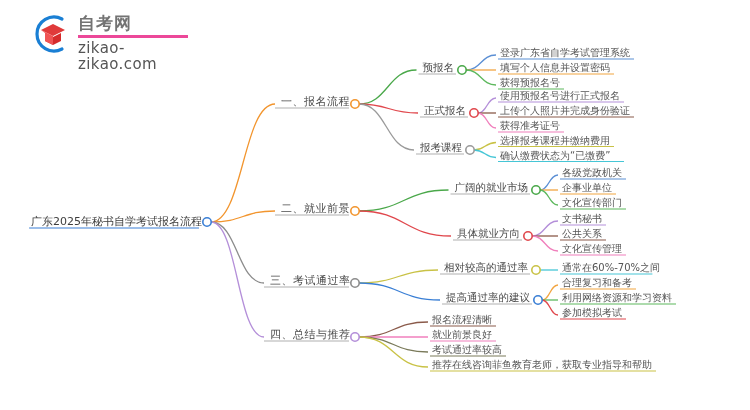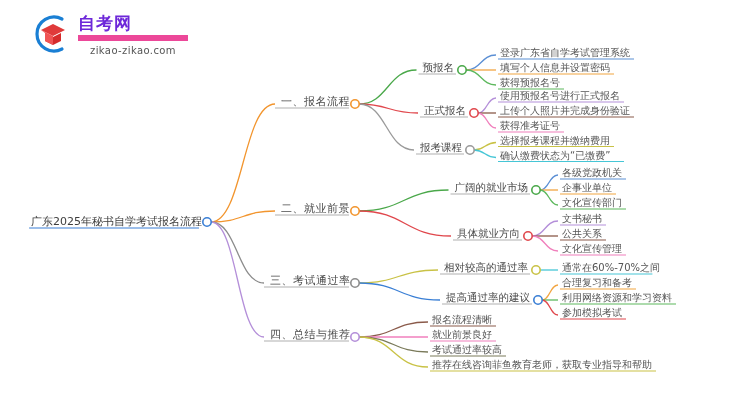--- a/index.html
+++ b/index.html
@@ -34,35 +34,34 @@
   #logo-text {
     position: absolute;
     left: 50px;
     top: 2px;
     width: 110px;
     height: 44px;
   }
   .logo-cn {
     font-size: 17px;
     font-weight: bold;
-    color: #6d28d9;
+    color: #737373;
     letter-spacing: 1px;
     line-height: 22px;
-    border-bottom: 6px solid #ec4899;
+    border-bottom: 3px solid #ec4899;
     padding-bottom: 1px;
     display: block;
   }
   .logo-en {
-    font-size: 10px;
+    font-size: 15px;
     color: #555;
     letter-spacing: 0.4px;
     line-height: 16px;
     display: block;
     margin-top: 2px;
-    text-align: center;
   }
 
   
   #map-svg {
     position: absolute;
     left: 0;
     top: 0;
     width: 750px;
     height: 410px;
   }

